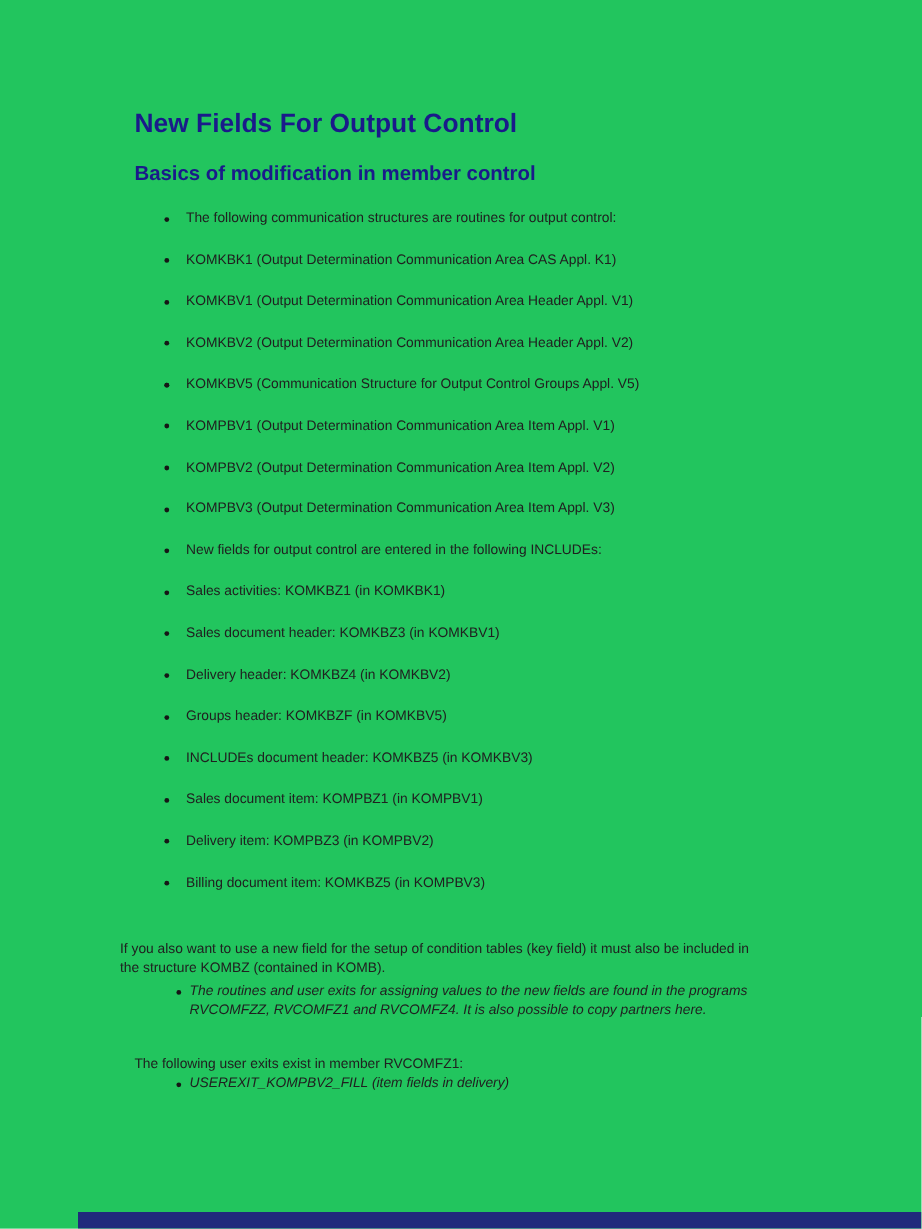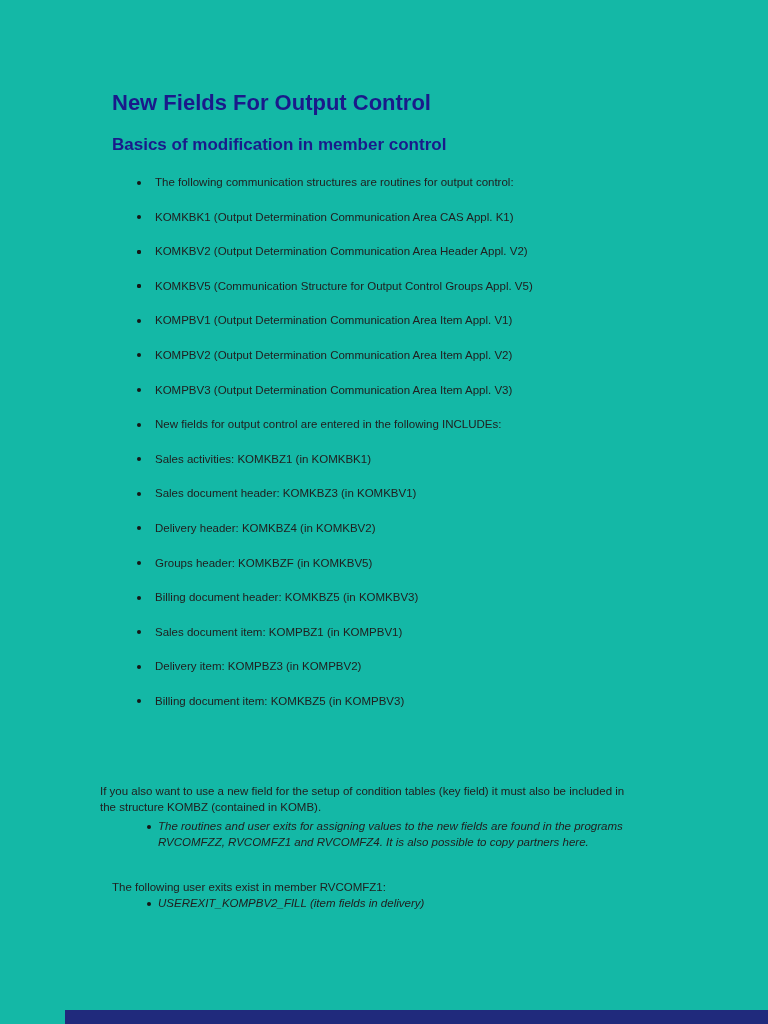--- a/index.html
+++ b/index.html
@@ -4,21 +4,21 @@
 <style>
   html, body {
     margin: 0;
     padding: 0;
     background: #ffffff;
   }
   .screen {
     position: relative;
     width: 768px;
     height: 1024px;
-    background: #14b8a6;
+    background: #22c55e;
     overflow: hidden;
     font-family: "Liberation Sans", sans-serif;
     color: #202020;
   }
   h1.page-title {
     position: absolute;
     left: 112px;
     top: 89px;
     margin: 0;
     font-size: 22px;
@@ -120,33 +120,33 @@
 
 <div class="screen">
 
   <h1 class="page-title">New Fields For Output Control</h1>
 
   <h2 class="section-heading">Basics of modification in member control</h2>
 
   <ul class="bullets main-bullets">
       <li><span class="dot"></span><span class="bullet-text">The following communication structures are routines for output control:</span></li>
       <li><span class="dot"></span><span class="bullet-text">KOMKBK1 (Output Determination Communication Area CAS Appl. K1)</span></li>
-      <li><span class="dot"></span></li>
+      <li><span class="dot"></span><span class="bullet-text">KOMKBV1 (Output Determination Communication Area Header Appl. V1)</span></li>
       <li><span class="dot"></span><span class="bullet-text">KOMKBV2 (Output Determination Communication Area Header Appl. V2)</span></li>
       <li><span class="dot"></span></li>
       <li><span class="dot"></span><span class="bullet-text">KOMKBV5 (Communication Structure for Output Control Groups Appl. V5)</span></li>
       <li><span class="dot"></span><span class="bullet-text">KOMPBV1 (Output Determination Communication Area Item Appl. V1)</span></li>
       <li><span class="dot"></span><span class="bullet-text">KOMPBV2 (Output Determination Communication Area Item Appl. V2)</span></li>
       <li><span class="dot"></span><span class="bullet-text">KOMPBV3 (Output Determination Communication Area Item Appl. V3)</span></li>
       <li><span class="dot"></span><span class="bullet-text">New fields for output control are entered in the following INCLUDEs:</span></li>
       <li><span class="dot"></span><span class="bullet-text">Sales activities: KOMKBZ1 (in KOMKBK1)</span></li>
       <li><span class="dot"></span><span class="bullet-text">Sales document header: KOMKBZ3 (in KOMKBV1)</span></li>
       <li><span class="dot"></span><span class="bullet-text">Delivery header: KOMKBZ4 (in KOMKBV2)</span></li>
       <li><span class="dot"></span><span class="bullet-text">Groups header: KOMKBZF (in KOMKBV5)</span></li>
-      <li><span class="dot"></span><span class="bullet-text">Billing document header: KOMKBZ5 (in KOMKBV3)</span></li>
+      <li><span class="dot"></span><span class="bullet-text">INCLUDEs document header: KOMKBZ5 (in KOMKBV3)</span></li>
       <li><span class="dot"></span><span class="bullet-text">Sales document item: KOMPBZ1 (in KOMPBV1)</span></li>
       <li><span class="dot"></span><span class="bullet-text">Delivery item: KOMPBZ3 (in KOMPBV2)</span></li>
       <li><span class="dot"></span><span class="bullet-text">Billing document item: KOMKBZ5 (in KOMPBV3)</span></li>
     </ul>
 
   <p class="para para1">If you also want to use a new field for the setup of condition tables (key field) it must also be included in the structure KOMBZ (contained in KOMB).</p>
 
   <ul class="bullets sub-bullets sub1">
       <li><span class="dot"></span><span class="bullet-text">The routines and user exits for assigning values to the new fields are found in the programs RVCOMFZZ, RVCOMFZ1 and RVCOMFZ4. It is also possible to copy partners here.</span></li>
     </ul>

